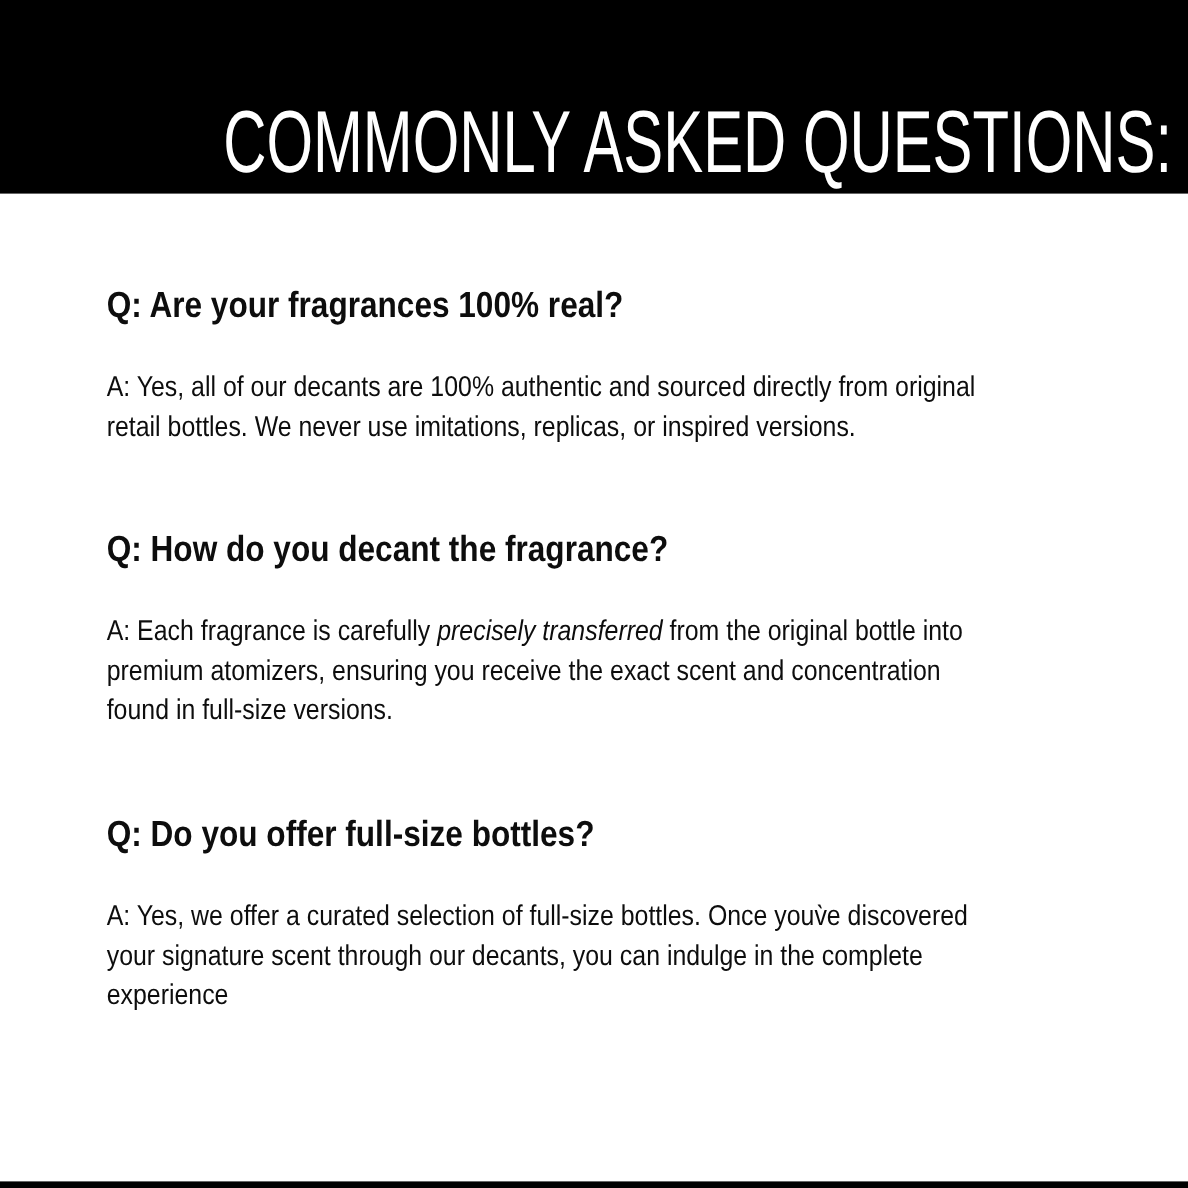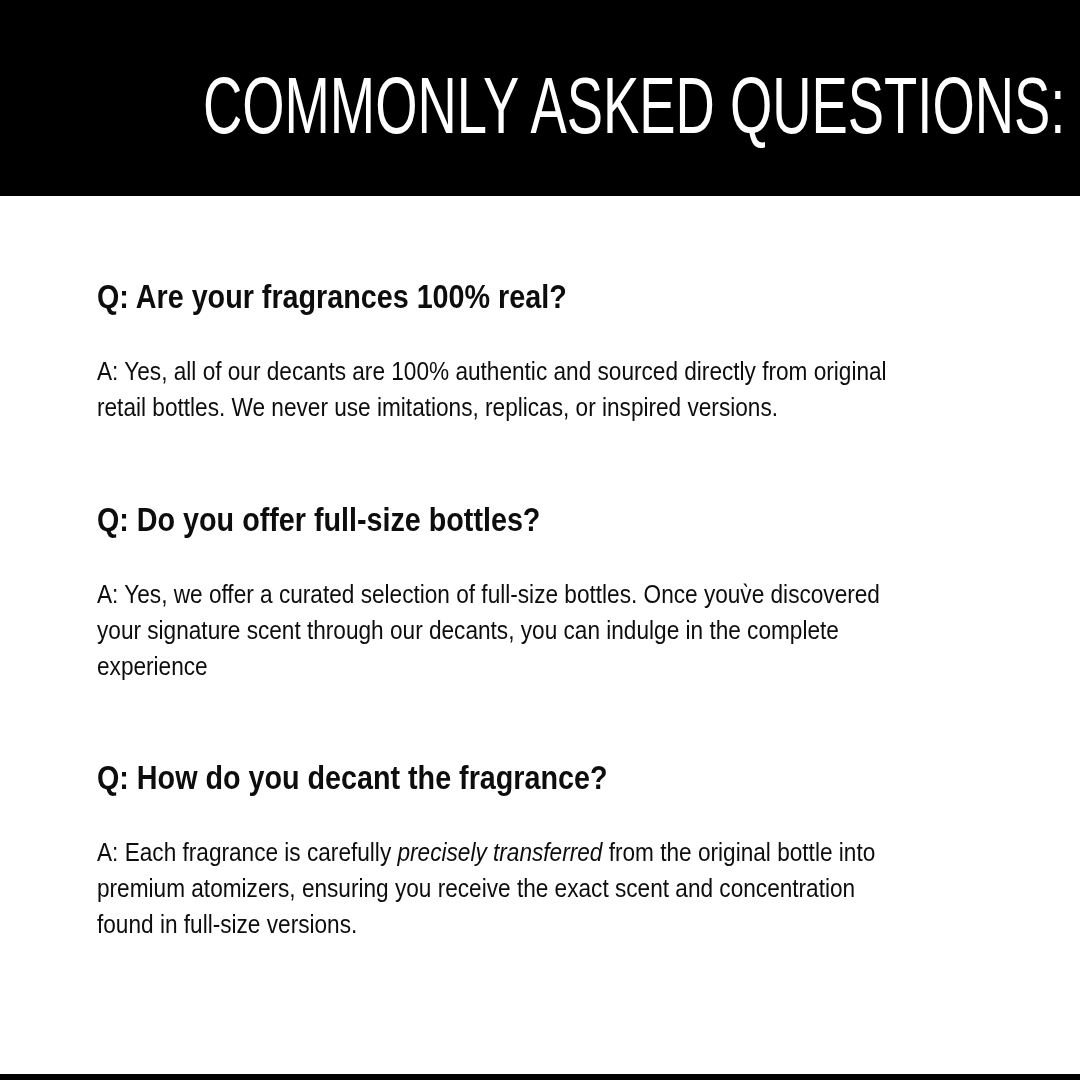--- a/index.html
+++ b/index.html
@@ -7,24 +7,24 @@
   .page {
     position: relative;
     width: 1080px;
     height: 1080px;
     background: #ffffff;
     overflow: hidden;
     font-family: "Liberation Sans", sans-serif;
     color: #0d0d0d;
   }
   .banner {
-    height: 196px;
+    height: 176px;
     background: #000000;
     text-align: right;
-    padding-top: 60px;
+    padding-top: 83px;
   }
   .banner h1 {
     color: #ffffff;
     font-size: 80px;
     font-weight: 400;
     line-height: 92px;
     white-space: nowrap;
   }
   .banner h1 span {
     display: inline-block;
@@ -78,34 +78,34 @@
 
     <section>
       <h2 class="question q-first">Q: Are your fragrances 100% real?</h2>
       <div class="answer">
           <div class="ans-line"><span>A: Yes, all of our decants are 100% authentic and sourced directly from original</span></div>
           <div class="ans-line"><span>retail bottles. We never use imitations, replicas, or inspired versions.</span></div>
         </div>
     </section>
 
     <section>
+      <h2 class="question q-mid">Q: How do you decant the fragrance?</h2>
+      <div class="answer">
+          <div class="ans-line"><span>A: Each fragrance is carefully </span><span class="it">precisely transferred</span><span> from the original bottle into</span></div>
+          <div class="ans-line"><span>premium atomizers, ensuring you receive the exact scent and concentration</span></div>
+          <div class="ans-line"><span>found in full-size versions.</span></div>
+        </div>
+    </section>
+
+    <section>
       <h2 class="question q-last">Q: Do you offer full-size bottles?</h2>
       <div class="answer">
           <div class="ans-line"><span>A: Yes, we offer a curated selection of full-size bottles. Once youv̀e discovered</span></div>
           <div class="ans-line"><span>your signature scent through our decants, you can indulge in the complete</span></div>
           <div class="ans-line"><span>experience</span></div>
-        </div>
-    </section>
-
-    <section>
-      <h2 class="question q-mid">Q: How do you decant the fragrance?</h2>
-      <div class="answer">
-          <div class="ans-line"><span>A: Each fragrance is carefully </span><span class="it">precisely transferred</span><span> from the original bottle into</span></div>
-          <div class="ans-line"><span>premium atomizers, ensuring you receive the exact scent and concentration</span></div>
-          <div class="ans-line"><span>found in full-size versions.</span></div>
         </div>
     </section>
 
   </main>
 
   <footer class="footer-bar"></footer>
 
 </div>
 
 </body></html>

